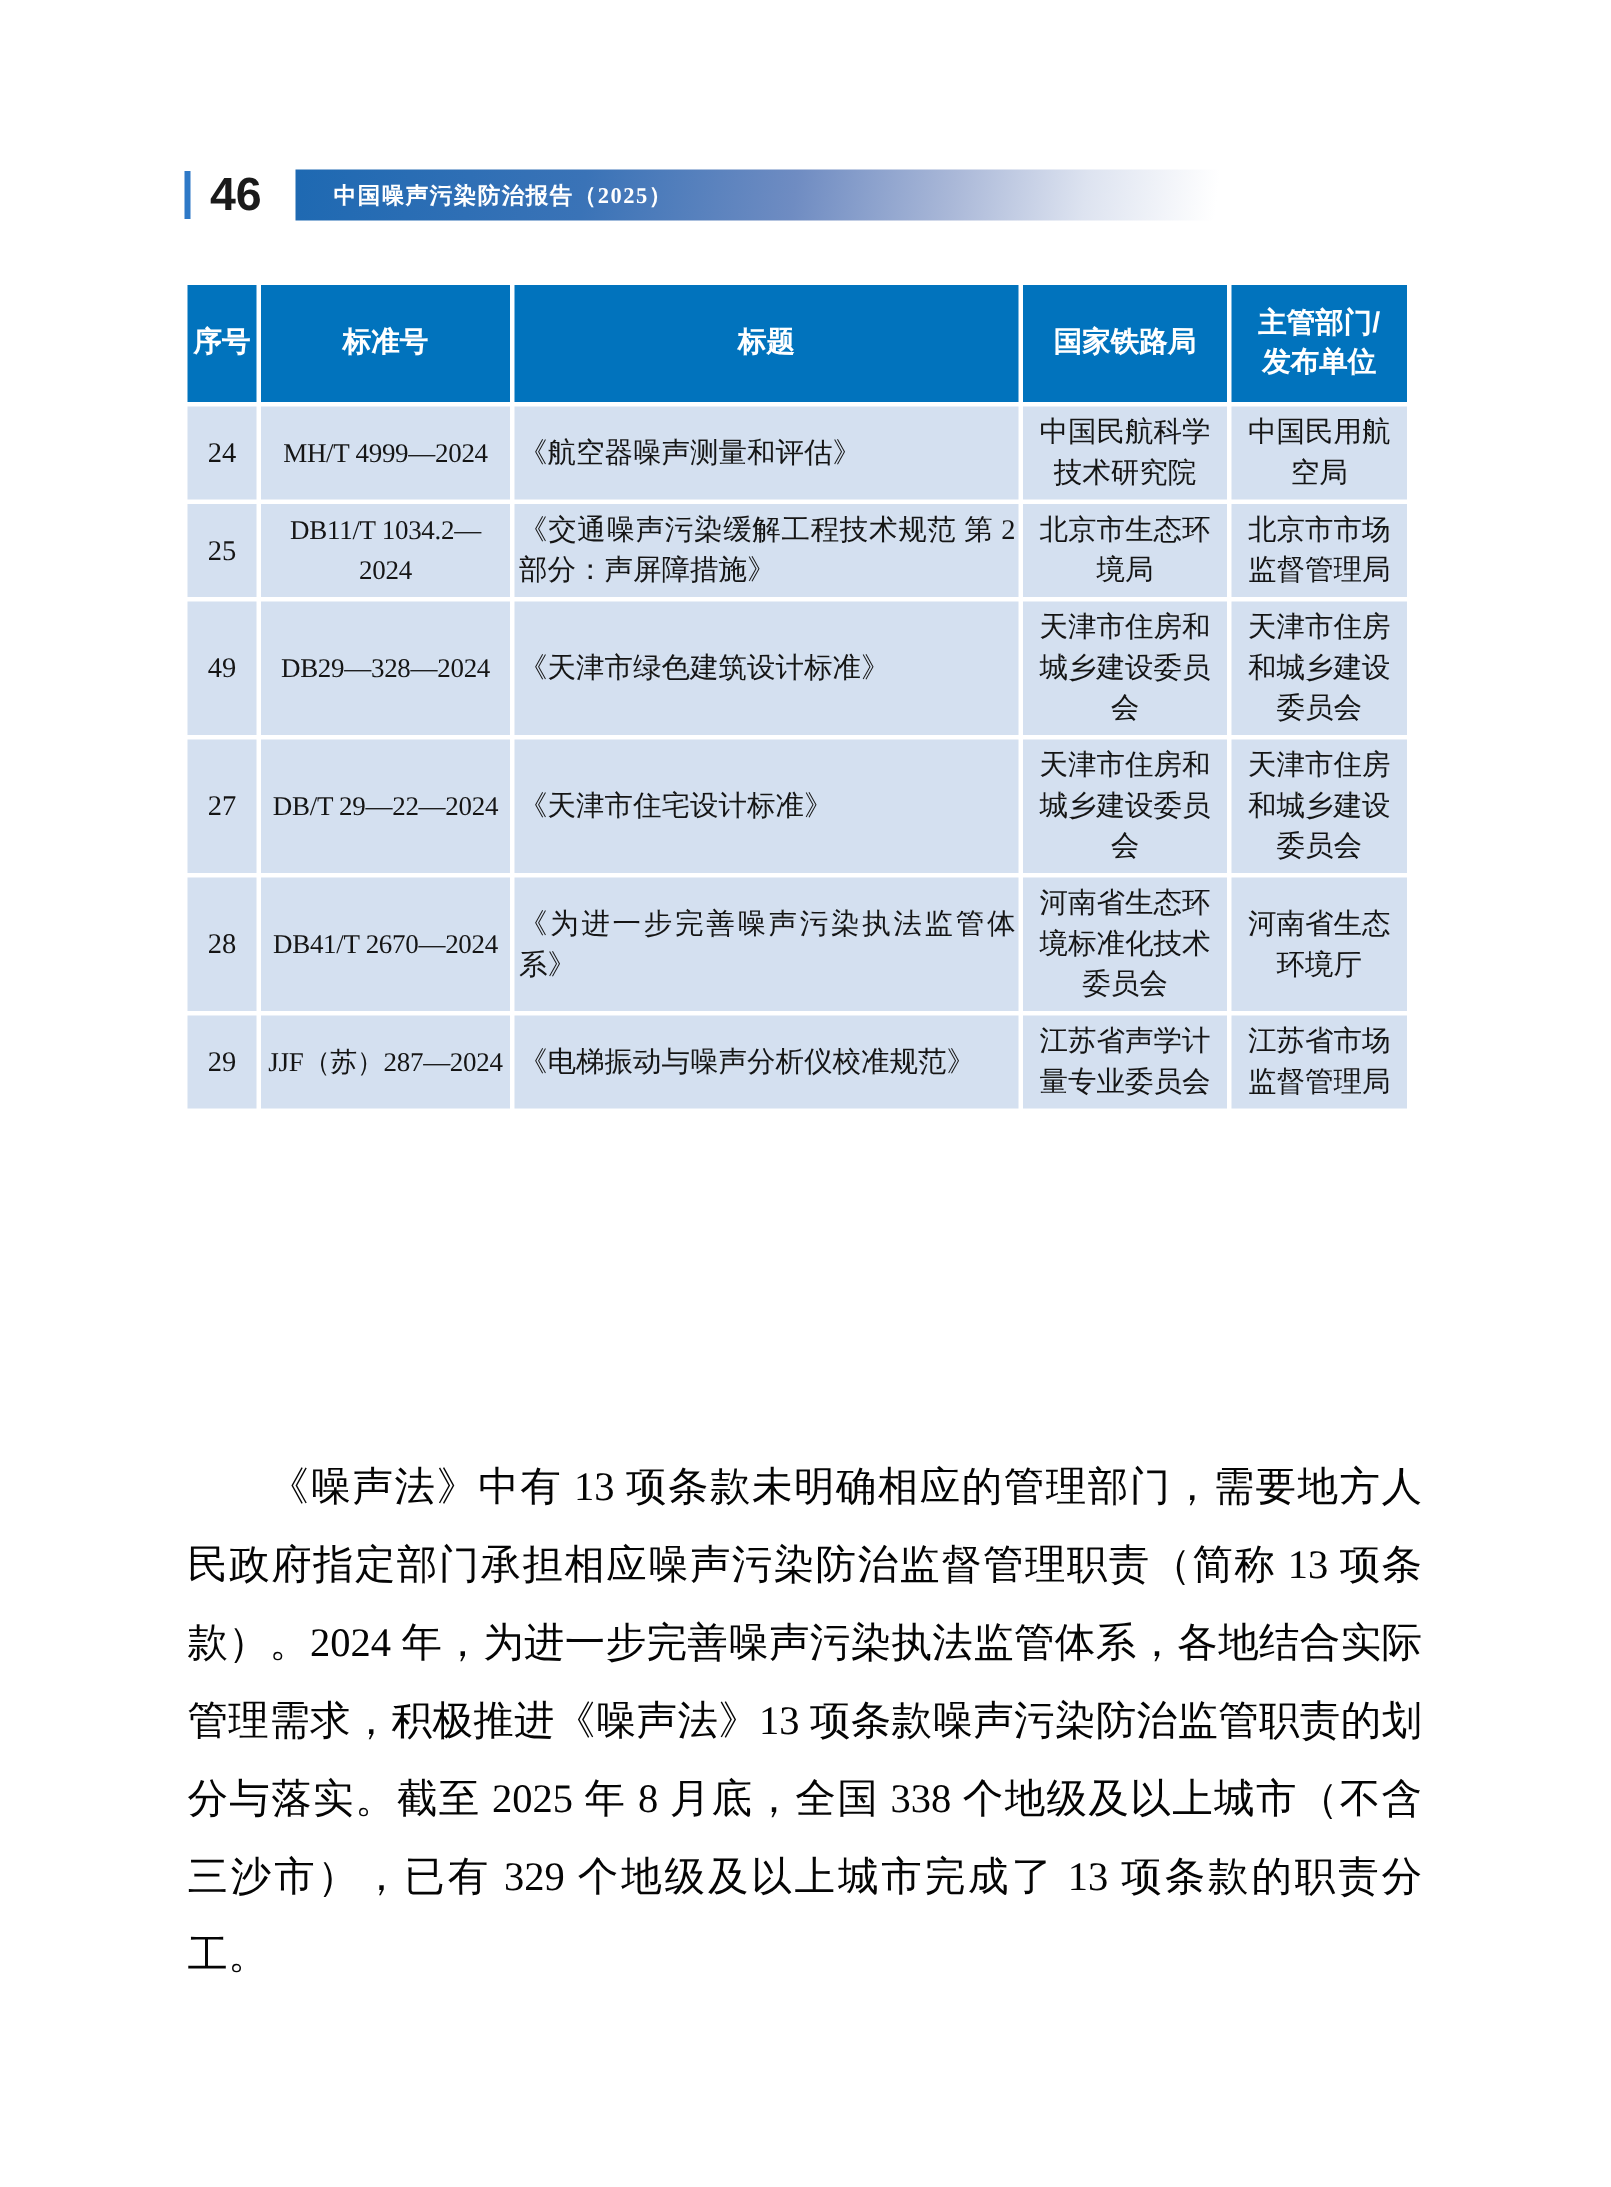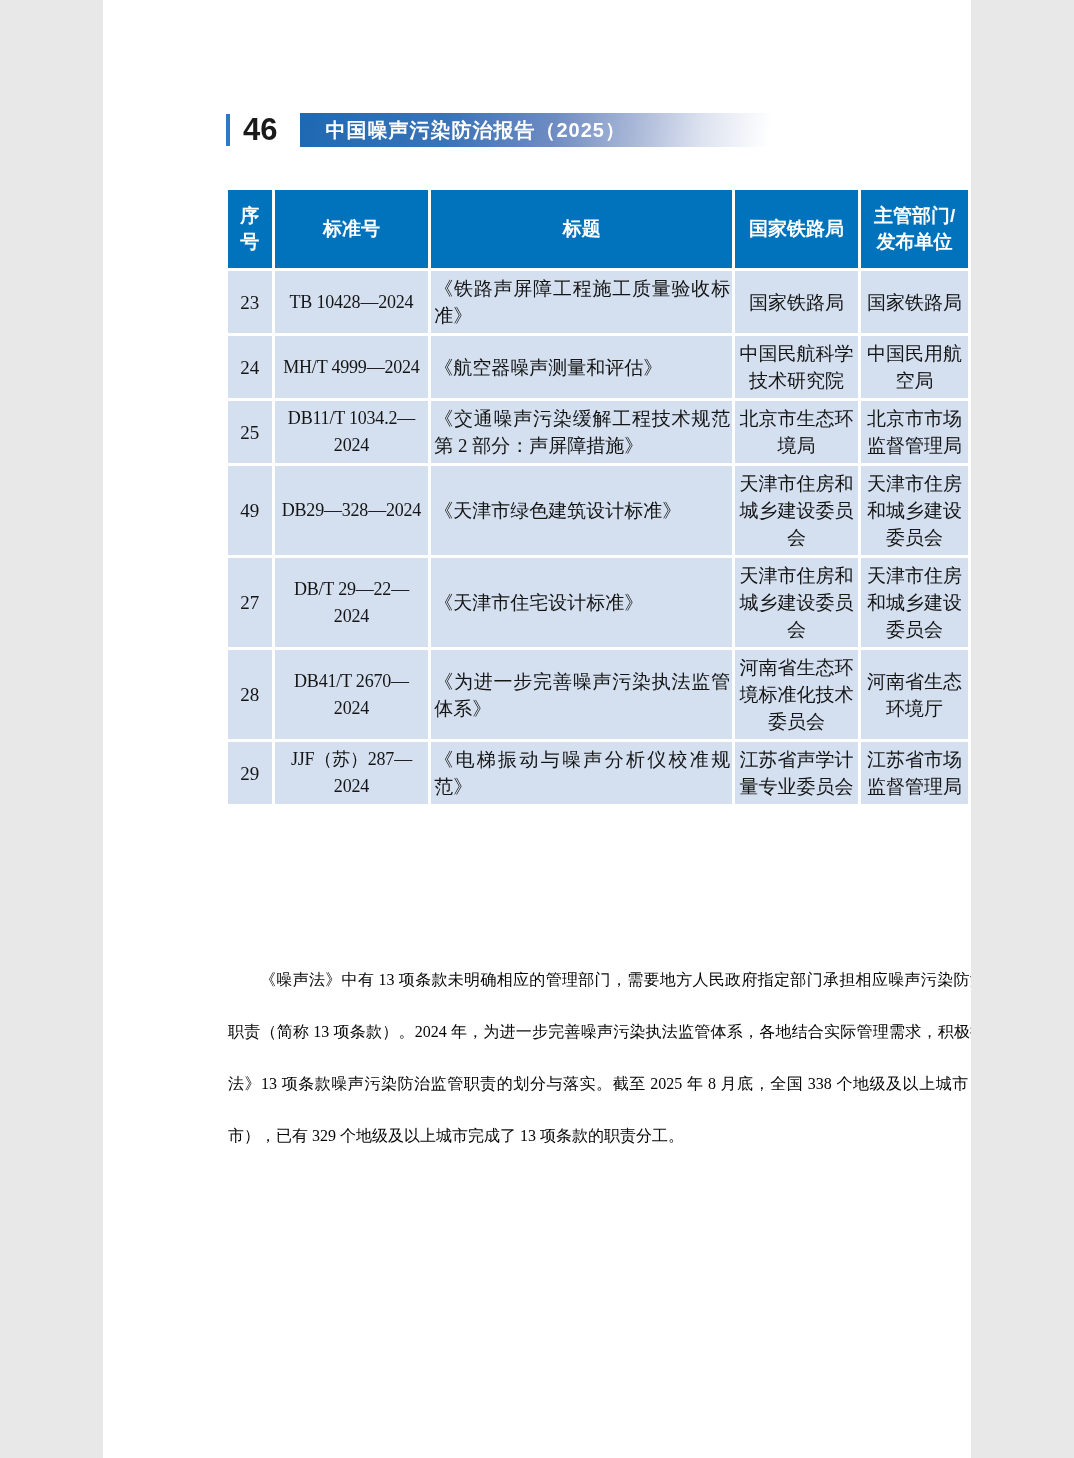--- a/index.html
+++ b/index.html
@@ -1,18 +1,18 @@
 <!DOCTYPE html>
 <html><head>
 <meta charset="utf-8">
 <style>
   html, body { margin: 0; padding: 0; background: #e8e8e8; }
   .page {
     position: relative;
-    width: 868px;
+    width: 1074px;
     height: 1458px;
     background: #ffffff;
     margin: 0 auto;
     overflow: hidden;
     font-family: "Liberation Serif", "DejaVu Serif", serif;
     color: #111111;
   }
 
   
   .running-head {
@@ -40,22 +40,22 @@
     flex: 1 1 auto;
     height: 34px;
     background: linear-gradient(97deg,
       #1e69b2 0%, #3a73b7 22%, #6f8cc2 38%,
       #aab8d8 50%, #dde3f0 60%, #ffffff 70%);
     display: flex;
     align-items: center;
     padding-left: 25px;
   }
   .banner-title {
-    font-family: Liberation Sans, sans-serif;
-    font-size: 20px;
+    font-family: Liberation Serif, serif;
+    font-size: 15px;
     font-weight: bold;
     color: #ffffff;
     letter-spacing: 1px;
   }
 
   
   .std-table {
     position: absolute;
     top: 187px; left: 122px;
     border-collapse: separate;
@@ -100,21 +100,21 @@
     letter-spacing: 1px;
     white-space: nowrap;
   }
   .section-number { margin-right: 26px; }
 
   
   .body-paragraph {
     position: absolute;
     top: 938px; left: 125px;
     width: 823px;
-    font-size: 16px;
+    font-size: 27px;
     line-height: 52px;
     text-align: justify;
     text-indent: 2em;
     color: #050505;
   }
 </style>
 </head>
 <body>
 
 <div class="page">
@@ -138,27 +138,20 @@
     <thead>
       <tr>
         <th>序号</th>
         <th>标准号</th>
         <th>标题</th>
         <th>国家铁路局</th>
         <th><span>主管部门/</span><br><span>发布单位</span></th>
       </tr>
     </thead>
     <tbody>
-      <tr>
-        <td>23</td>
-        <td class="cell-std">TB 10428—2024</td>
-        <td class="cell-title">《铁路声屏障工程施工质量验收标准》</td>
-        <td>国家铁路局</td>
-        <td>国家铁路局</td>
-      </tr>
       <tr>
         <td>24</td>
         <td class="cell-std">MH/T 4999—2024</td>
         <td class="cell-title">《航空器噪声测量和评估》</td>
         <td>中国民航科学技术研究院</td>
         <td>中国民用航空局</td>
       </tr>
       <tr>
         <td>25</td>
         <td class="cell-std">DB11/T 1034.2—2024</td>

